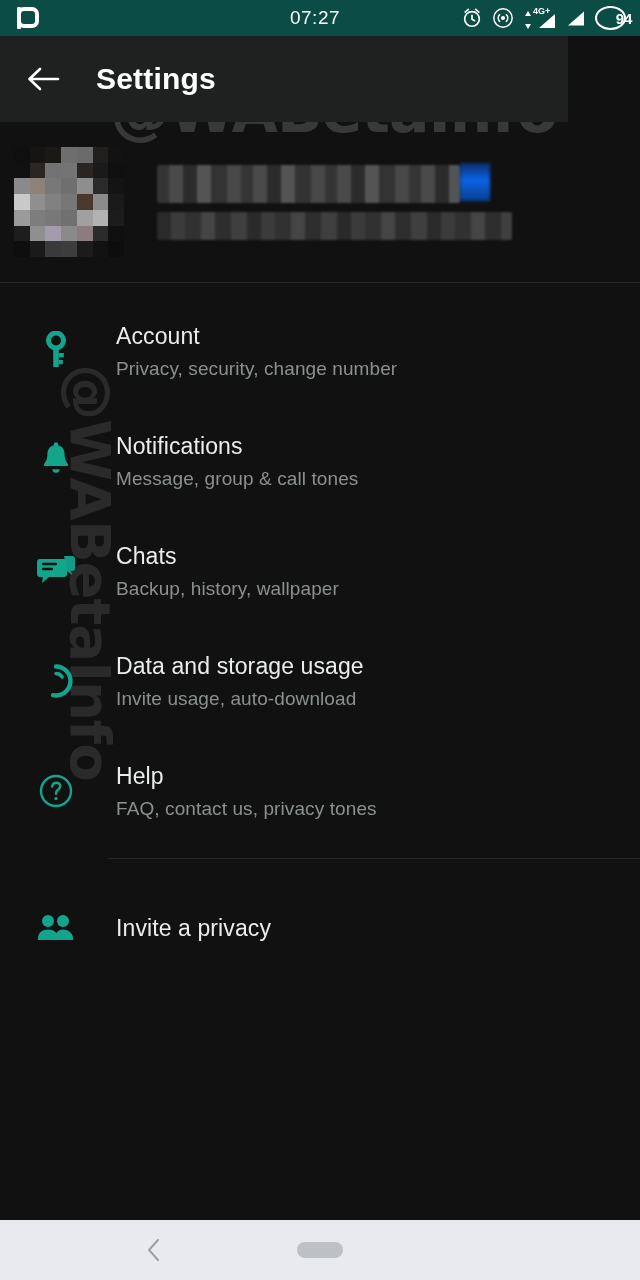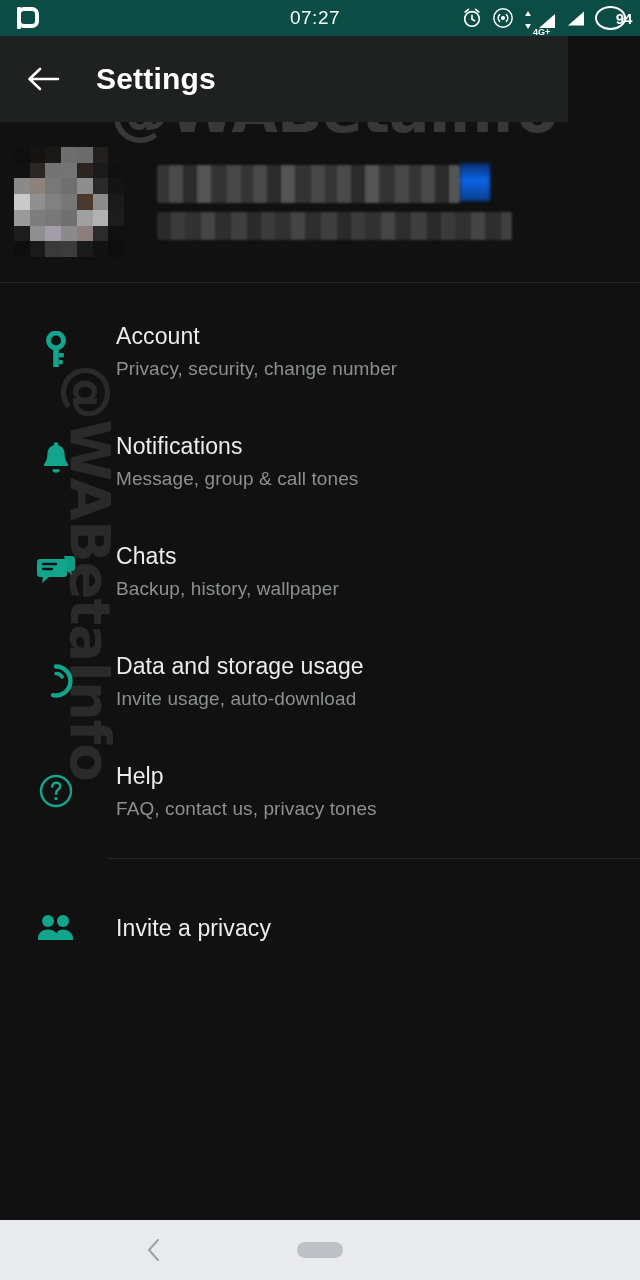--- a/index.html
+++ b/index.html
@@ -40,21 +40,21 @@
     width:4px; height:22px; background:#ffffff; border-radius:1px;
   }
   .p-logo::after {
     content:""; position:absolute; left:3px; top:0;
     width:14px; height:13px; border:4px solid #ffffff;
     border-radius:7px; background:transparent;
   }
   .ic { display:block; }
   .net-label {
     color:#fff; font-size:9px; font-weight:bold;
-    position:absolute; top:-1px; left:10px;margin-top:21px;
+    position:absolute; top:-1px; left:10px;
   }
   .sig-wrap { position:relative; width:34px; height:22px; }
   .batt {
     width:16px; height:24px; border:2px solid #ffffff; border-radius:50%;
     color:#ffffff; font-size:15px; font-weight:bold;
     display:flex; align-items:center; justify-content:center;padding-left:27px;
   }
 
   
   #app-bar {

